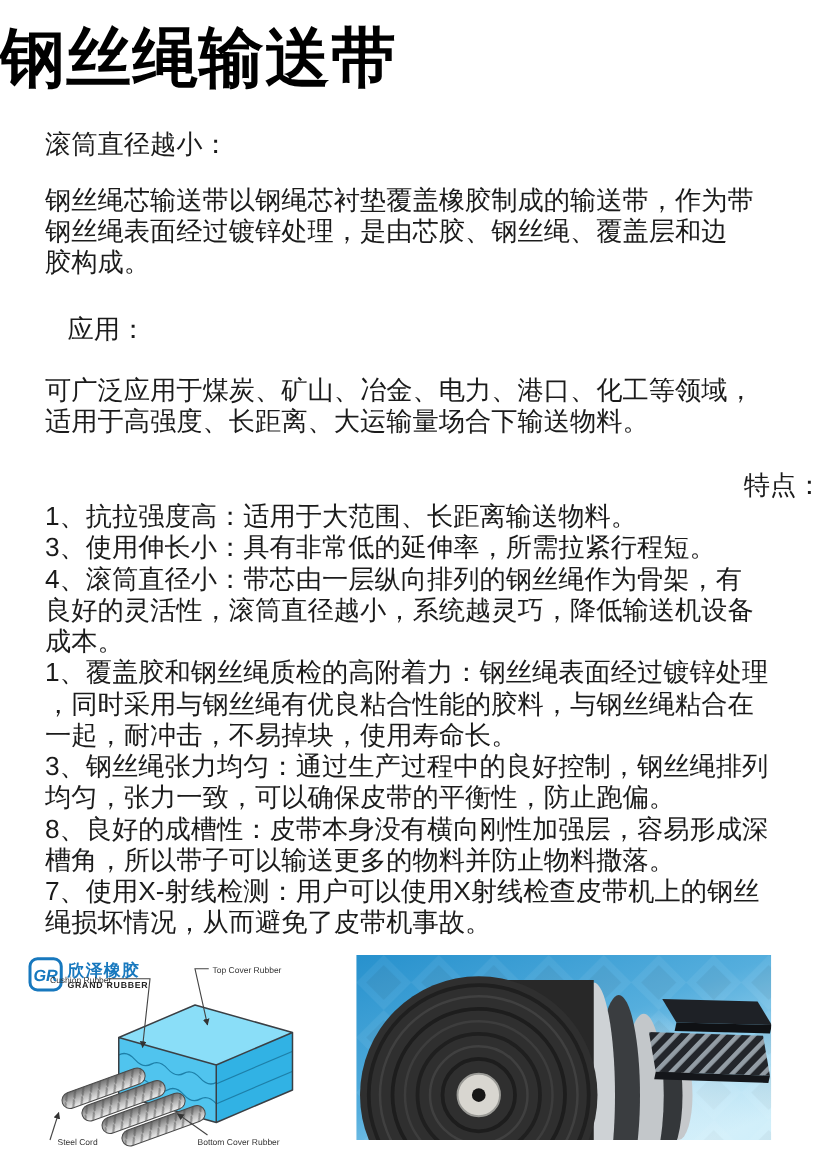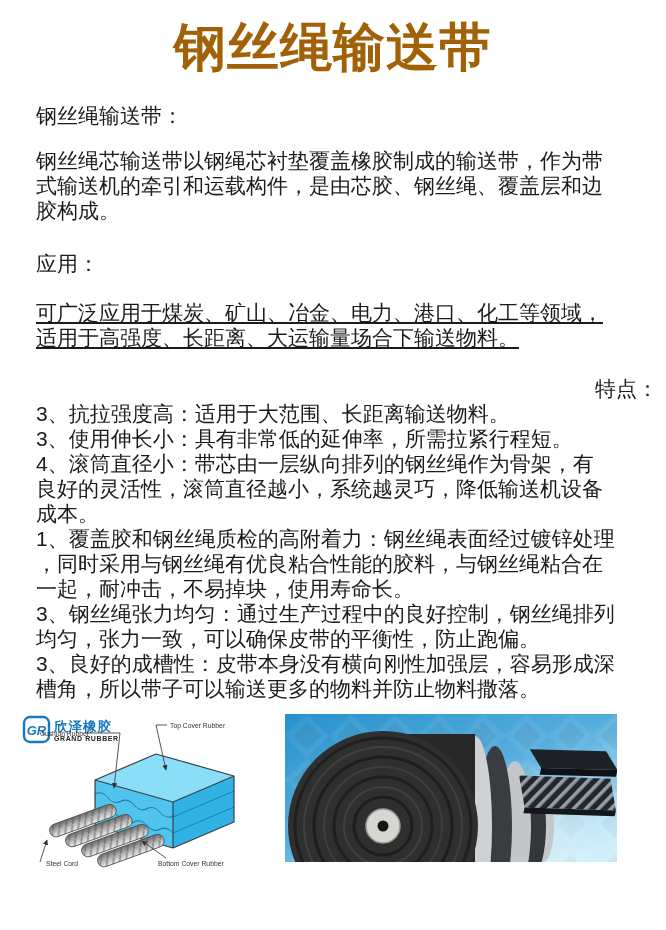--- a/index.html
+++ b/index.html
@@ -3,69 +3,71 @@
 <meta charset="utf-8">
 <style>
   * { box-sizing: border-box; }
   html,body { margin:0; padding:0; }
   body {
     width:666px; height:930px; overflow:hidden;
     background:#ffffff; color:#1b1b1b;
     font-family:"Liberation Sans", sans-serif;
   }
   .page-title {
-    margin:14px 0 0; text-align:center;
-    font-size:52px; line-height:66px; font-weight:bold; color:#a16207;
+    margin:14px 0 0; 
+    font-size:52px; line-height:66px; font-weight:bold; color:#000000;
     letter-spacing:1px;
   }
   .content { margin-left:36px; width:622px; font-size:21px; line-height:25px; }
   .sec-label { white-space:pre-line; }
   .lbl-intro { margin-top:23px; }
   .para { white-space:pre-line; }
   .p-intro { margin-top:20px; }
-  .lbl-app { margin-top:28px; }
-  .p-app { margin-top:24px;text-decoration:underline; }
+  .lbl-app { margin-top:28px;margin-left:18px; }
+  .p-app { margin-top:24px; }
   .lbl-feat { margin-top:26px;text-align:right; }
   .feature-list { list-style:none; margin:0; padding:0; }
   .feature-list li { white-space:pre-line; }
   .images-row {
     margin-top:13px; padding-left:20px;
     display:flex; gap:28px; align-items:flex-start;
   }
   svg text { font-family:"Liberation Sans", sans-serif; }
 </style>
 </head>
 <body>
 
 <h1 class="page-title">钢丝绳输送带</h1>
 
 <div class="content">
-  <div class="sec-label lbl-intro">钢丝绳输送带：</div>
+  <div class="sec-label lbl-intro">滚筒直径越小：</div>
   <div class="para p-intro"> 钢丝绳芯输送带以钢绳芯衬垫覆盖橡胶制成的输送带，作为带
-式输送机的牵引和运载构件，是由芯胶、钢丝绳、覆盖层和边
+钢丝绳表面经过镀锌处理，是由芯胶、钢丝绳、覆盖层和边
 胶构成。</div>
 
   <div class="sec-label lbl-app">应用：</div>
   <div class="para p-app"> 可广泛应用于煤炭、矿山、冶金、电力、港口、化工等领域，
 适用于高强度、长距离、大运输量场合下输送物料。</div>
 
   <div class="sec-label lbl-feat">特点：</div>
   <ul class="feature-list">
-    <li>3、抗拉强度高：适用于大范围、长距离输送物料。</li>
+    <li>1、抗拉强度高：适用于大范围、长距离输送物料。</li>
     <li>3、使用伸长小：具有非常低的延伸率，所需拉紧行程短。</li>
     <li>4、滚筒直径小：带芯由一层纵向排列的钢丝绳作为骨架，有
 良好的灵活性，滚筒直径越小，系统越灵巧，降低输送机设备
 成本。</li>
     <li>1、覆盖胶和钢丝绳质检的高附着力：钢丝绳表面经过镀锌处理
 ，同时采用与钢丝绳有优良粘合性能的胶料，与钢丝绳粘合在
 一起，耐冲击，不易掉块，使用寿命长。</li>
     <li>3、钢丝绳张力均匀：通过生产过程中的良好控制，钢丝绳排列
 均匀，张力一致，可以确保皮带的平衡性，防止跑偏。</li>
-    <li>3、良好的成槽性：皮带本身没有横向刚性加强层，容易形成深
+    <li>8、良好的成槽性：皮带本身没有横向刚性加强层，容易形成深
 槽角，所以带子可以输送更多的物料并防止物料撒落。</li>
+    <li>7、使用X-射线检测：用户可以使用X射线检查皮带机上的钢丝
+绳损坏情况，从而避免了皮带机事故。</li>
   </ul>
 </div>
 
 <div class="images-row">
 
   <svg width="237" height="160" viewBox="0 0 237 160">
     <defs>
       <marker id="arr" markerWidth="7" markerHeight="7" refX="5.5" refY="3" orient="auto">
         <path d="M0,0 L6,3 L0,6 Z" fill="#333"></path>
       </marker>

